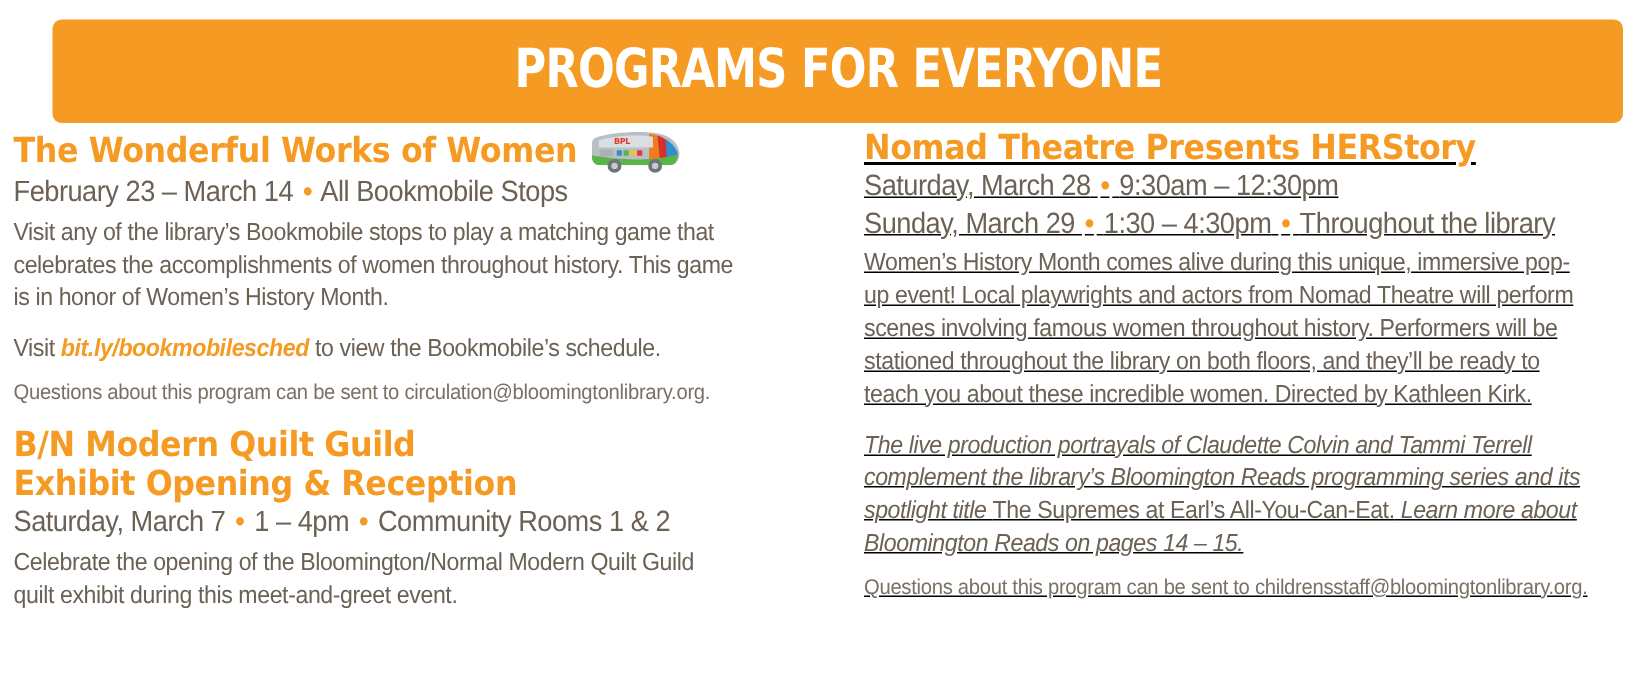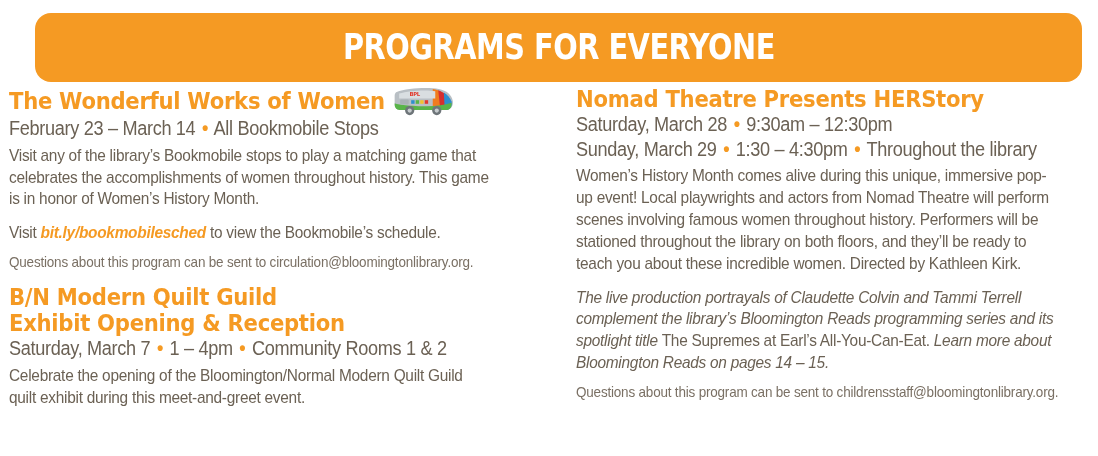--- a/index.html
+++ b/index.html
@@ -18,21 +18,21 @@
   }
 
   
   .banner {
     position: absolute;
     left: 35px;
     top: 13px;
     width: 1047px;
     height: 69px;
     background: #F59A23;
-    border-radius: 16px;
+    border-radius: 6px;
     display: flex;
     align-items: center;
     justify-content: center;
   }
   .banner-title {
     color: #ffffff;
     font-family: "DejaVu Sans", sans-serif;
     font-weight: bold;
     font-size: 36px;
     letter-spacing: -0.6px;
@@ -52,21 +52,21 @@
     height: 354px;
     display: flex;
     align-items: flex-start;
   }
   .col {
     position: relative;
     height: 354px;
     overflow: hidden;
   }
   .col-left  { width: 560px; padding-left: 9px;  padding-right: 36px; }
-  .col-right { width: 538px; padding-left: 16px; padding-right: 14px; }
+  .col-right { width: 538px; padding-left: 16px; padding-right: 14px; text-decoration: underline; }
 
   
   .program { margin-bottom: 0; }
 
   .prog-title {
     color: #F59A23;
     font-family: "DejaVu Sans", sans-serif;
     font-weight: bold;
     font-size: 23px;
     line-height: 1.13;

